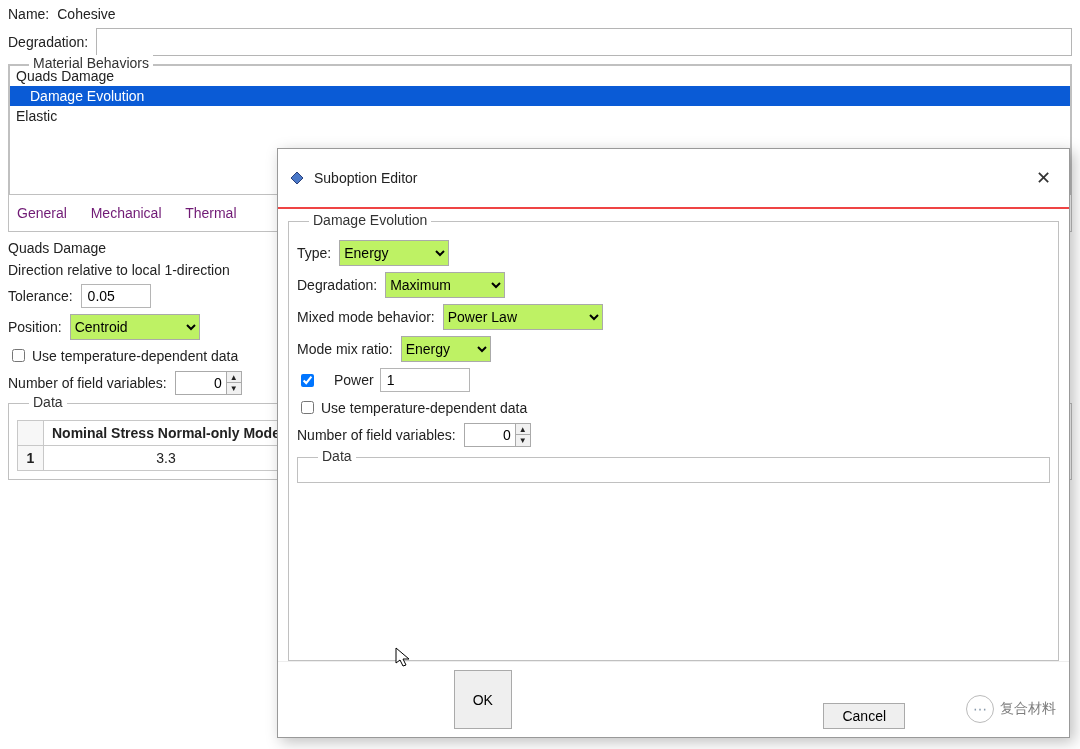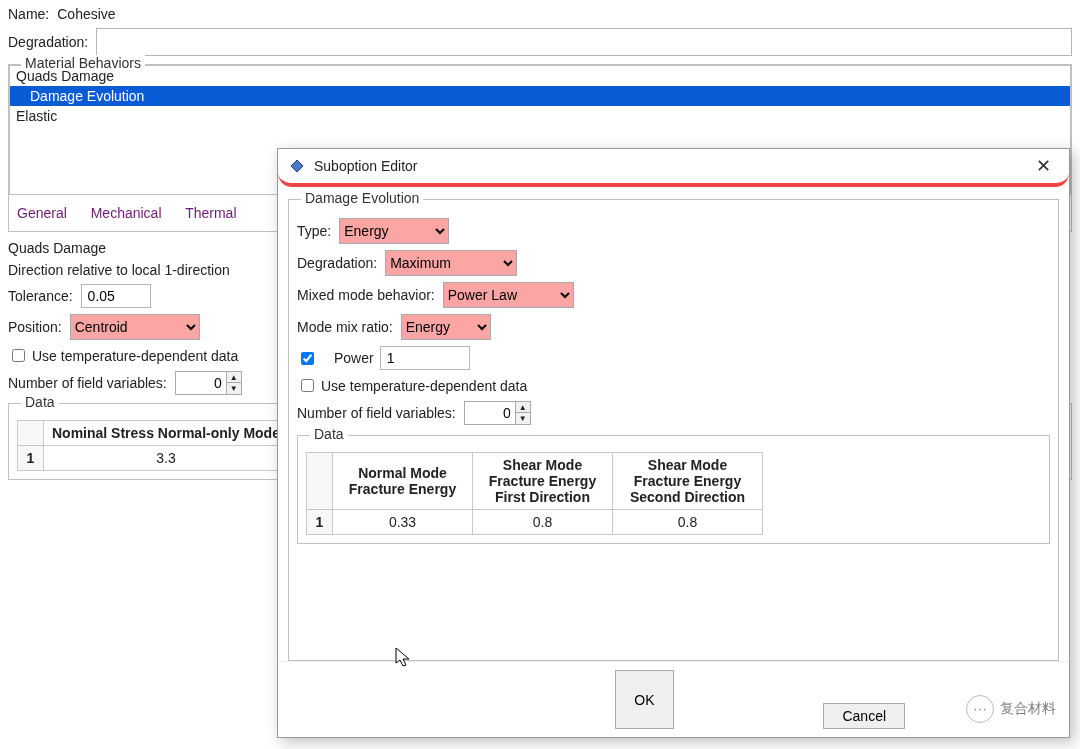--- a/index.html
+++ b/index.html
@@ -3,39 +3,39 @@
 <meta charset="utf-8">
 <style>
 * { box-sizing: border-box; font-family: "Segoe UI", Tahoma, sans-serif; font-size: 14px; }
 body { margin: 0; background: #fff; width: 1080px; height: 749px; position: relative; overflow: hidden; color: #222; }
 .main { padding: 6px 8px; }
 .row { display: flex; align-items: center; margin-bottom: 6px; }
 .lbl { margin-right: 8px; }
 input[type=text].wide { flex: 1; height: 28px; border: 1px solid #b5b5b5; padding: 2px 6px; }
 input[type=text].num { width: 70px; height: 24px; border: 1px solid #b5b5b5; padding: 2px 6px; text-align: left; }
 .fieldset { border: 1px solid #c0c0c0; margin: 8px 0; padding: 10px 8px 8px 8px; position: relative; }
-.legend { position: absolute; top: -10px; left: 12px; background: #fff; padding: 0 4px; color: #333; }
+.legend { position: absolute; top: -10px; left: 20px; background: #fff; padding: 0 4px; color: #333; }
 .behaviors-list { border: 1px solid #c0c0c0; height: 130px; overflow: hidden; }
 .bh-item { padding: 2px 6px; }
 .bh-sub { padding: 2px 6px 2px 20px; }
 .selected { background: #0a5bd6; color: #fff; }
 .tabs { margin-top: 6px; padding: 4px 8px; }
 .tab-link { margin-right: 20px; color: #701a75; }
 .section-title { margin: 8px 0 6px 0; }
-select.drop { height: 26px; border: 1px solid #aaa; background: #fca5a5; }
+select.drop { height: 26px; border: 1px solid #aaa; background: #bef264; }
 .spin { display: inline-flex; align-items: center; border: 1px solid #aaa; height: 24px; }
 .spin input { border: none; width: 50px; text-align: right; padding-right: 4px; height: 22px; outline: none; }
 .spin .arrows { display: flex; flex-direction: column; border-left: 1px solid #aaa; }
 .spin .arrow { width: 14px; height: 11px; display: flex; align-items: center; justify-content: center; font-size: 8px; background: #f1f1f1; border-bottom: 1px solid #aaa; }
 .spin .arrow:last-child { border-bottom: none; }
 .table { border-collapse: collapse; width: auto; }
 .table th, .table td { border: 1px solid #c8c8c8; padding: 4px 8px; text-align: center; }
 .table th.rownum, .table td.rownum { width: 26px; font-weight: bold; background: #f7f7f7; }
 .dialog { position: absolute; left: 277px; top: 148px; width: 793px; height: 590px; background: #fff; border: 1px solid #999; box-shadow: 4px 4px 14px rgba(0,0,0,0.25); display: flex; flex-direction: column; }
-.titlebar { display: flex; align-items: center; padding: 4px 10px; border-bottom: 4px solid #ef4444; border-radius: 14px; }
+.titlebar { display: flex; align-items: center; padding: 16px 10px; border-bottom: 2px solid #ef4444; }
 .titlebar .appicon { width: 18px; height: 18px; margin-right: 8px; display: inline-flex; align-items: center; justify-content: center; }
 .titlebar .spacer { flex: 1; }
 .close-x { font-size: 18px; color: #333; padding: 2px 8px; }
 .dlg-body { flex: 1; padding: 6px 10px; overflow: hidden; }
 .dlg-buttons { display: flex; padding: 8px 14px; border-top: 1px solid #eee; }
 .btn { padding: 4px 18px; background: #efefef; border: 1px solid #aaa; }
 .watermark { position: absolute; right: 24px; bottom: 26px; display: flex; align-items: center; color: #7e7e7e; font-size: 16px; }
 .wm-bubble { width: 28px; height: 28px; border-radius: 50%; border: 1px solid #bbb; display: flex; align-items: center; justify-content: center; margin-right: 6px; font-size: 14px; color: #8899aa; background: rgba(255,255,255,0.7); }
 .cursor { position: absolute; left: 395px; top: 647px; pointer-events: none; }
 .underline-first::first-letter { text-decoration: underline; }
@@ -126,25 +126,25 @@
   </div>
   <div class="dlg-body">
     <div class="fieldset" style="margin-top:6px; padding-top:18px; height:100%;">
       <span class="legend">Damage Evolution</span>
       <div class="row">
         <span class="lbl">Type:</span>
         <select class="drop" style="width:110px;"><option>Energy</option></select>
       </div>
       <div class="row">
         <span class="lbl">Degradation:</span>
-        <select class="drop" style="width:132px;"><option>Maximum</option></select>
+        <select class="drop" style="width:120px;"><option>Maximum</option></select>
       </div>
       <div class="row">
         <span class="lbl">Mixed mode behavior:</span>
-        <select class="drop" style="width:131px;"><option>Power Law</option></select>
+        <select class="drop" style="width:160px;"><option>Power Law</option></select>
       </div>
       <div class="row">
         <span class="lbl">Mode mix ratio:</span>
         <select class="drop" style="width:90px;"><option>Energy</option></select>
       </div>
       <div class="row">
         <input type="checkbox" checked="" style="">
         <span style="margin:0 6px 0 17px;">Power</span>
         <input type="text" class="num" style="width: 90px;" value="1">
       </div>
@@ -158,41 +158,25 @@
           <input type="text" value="0" style="">
           <div class="arrows">
               <div class="arrow">▲</div>
               <div class="arrow">▼</div>
             </div>
         </div>
       </div>
 
       <div class="fieldset" style="margin-top:10px; padding-top:16px;">
         <span class="legend">Data</span>
-        <table class="table">
-          <tbody>
-              <tr>
-            <th class="rownum"></th>
-            <th style="width:140px;">Normal Mode Fracture Energy</th>
-            <th style="width:140px;">Shear Mode Fracture Energy First Direction</th>
-            <th style="width:150px;">Shear Mode Fracture Energy Second Direction</th>
-          </tr>
-          <tr>
-            <td class="rownum">1</td>
-            <td>0.33</td>
-            <td>0.8</td>
-            <td>0.8</td>
-          </tr>
-        </tbody>
-          </table>
       </div>
     </div>
   </div>
   <div class="dlg-buttons">
-    <div style="flex:1; display:flex; justify-content:flex-end;">
+    <div style="flex:1; display:flex; justify-content:center;">
       <button class="btn">OK</button>
     </div>
     <div style="flex:1; display:flex; justify-content:center;margin-top:33px;">
       <button class="btn">Cancel</button>
     </div>
   </div>
 </div>
 
 <svg class="cursor" width="18" height="22">
   <polygon points="1,1 1,16 5,13 8,19 11,18 8,12 14,12" fill="#fff" stroke="#000" stroke-width="1"></polygon>

